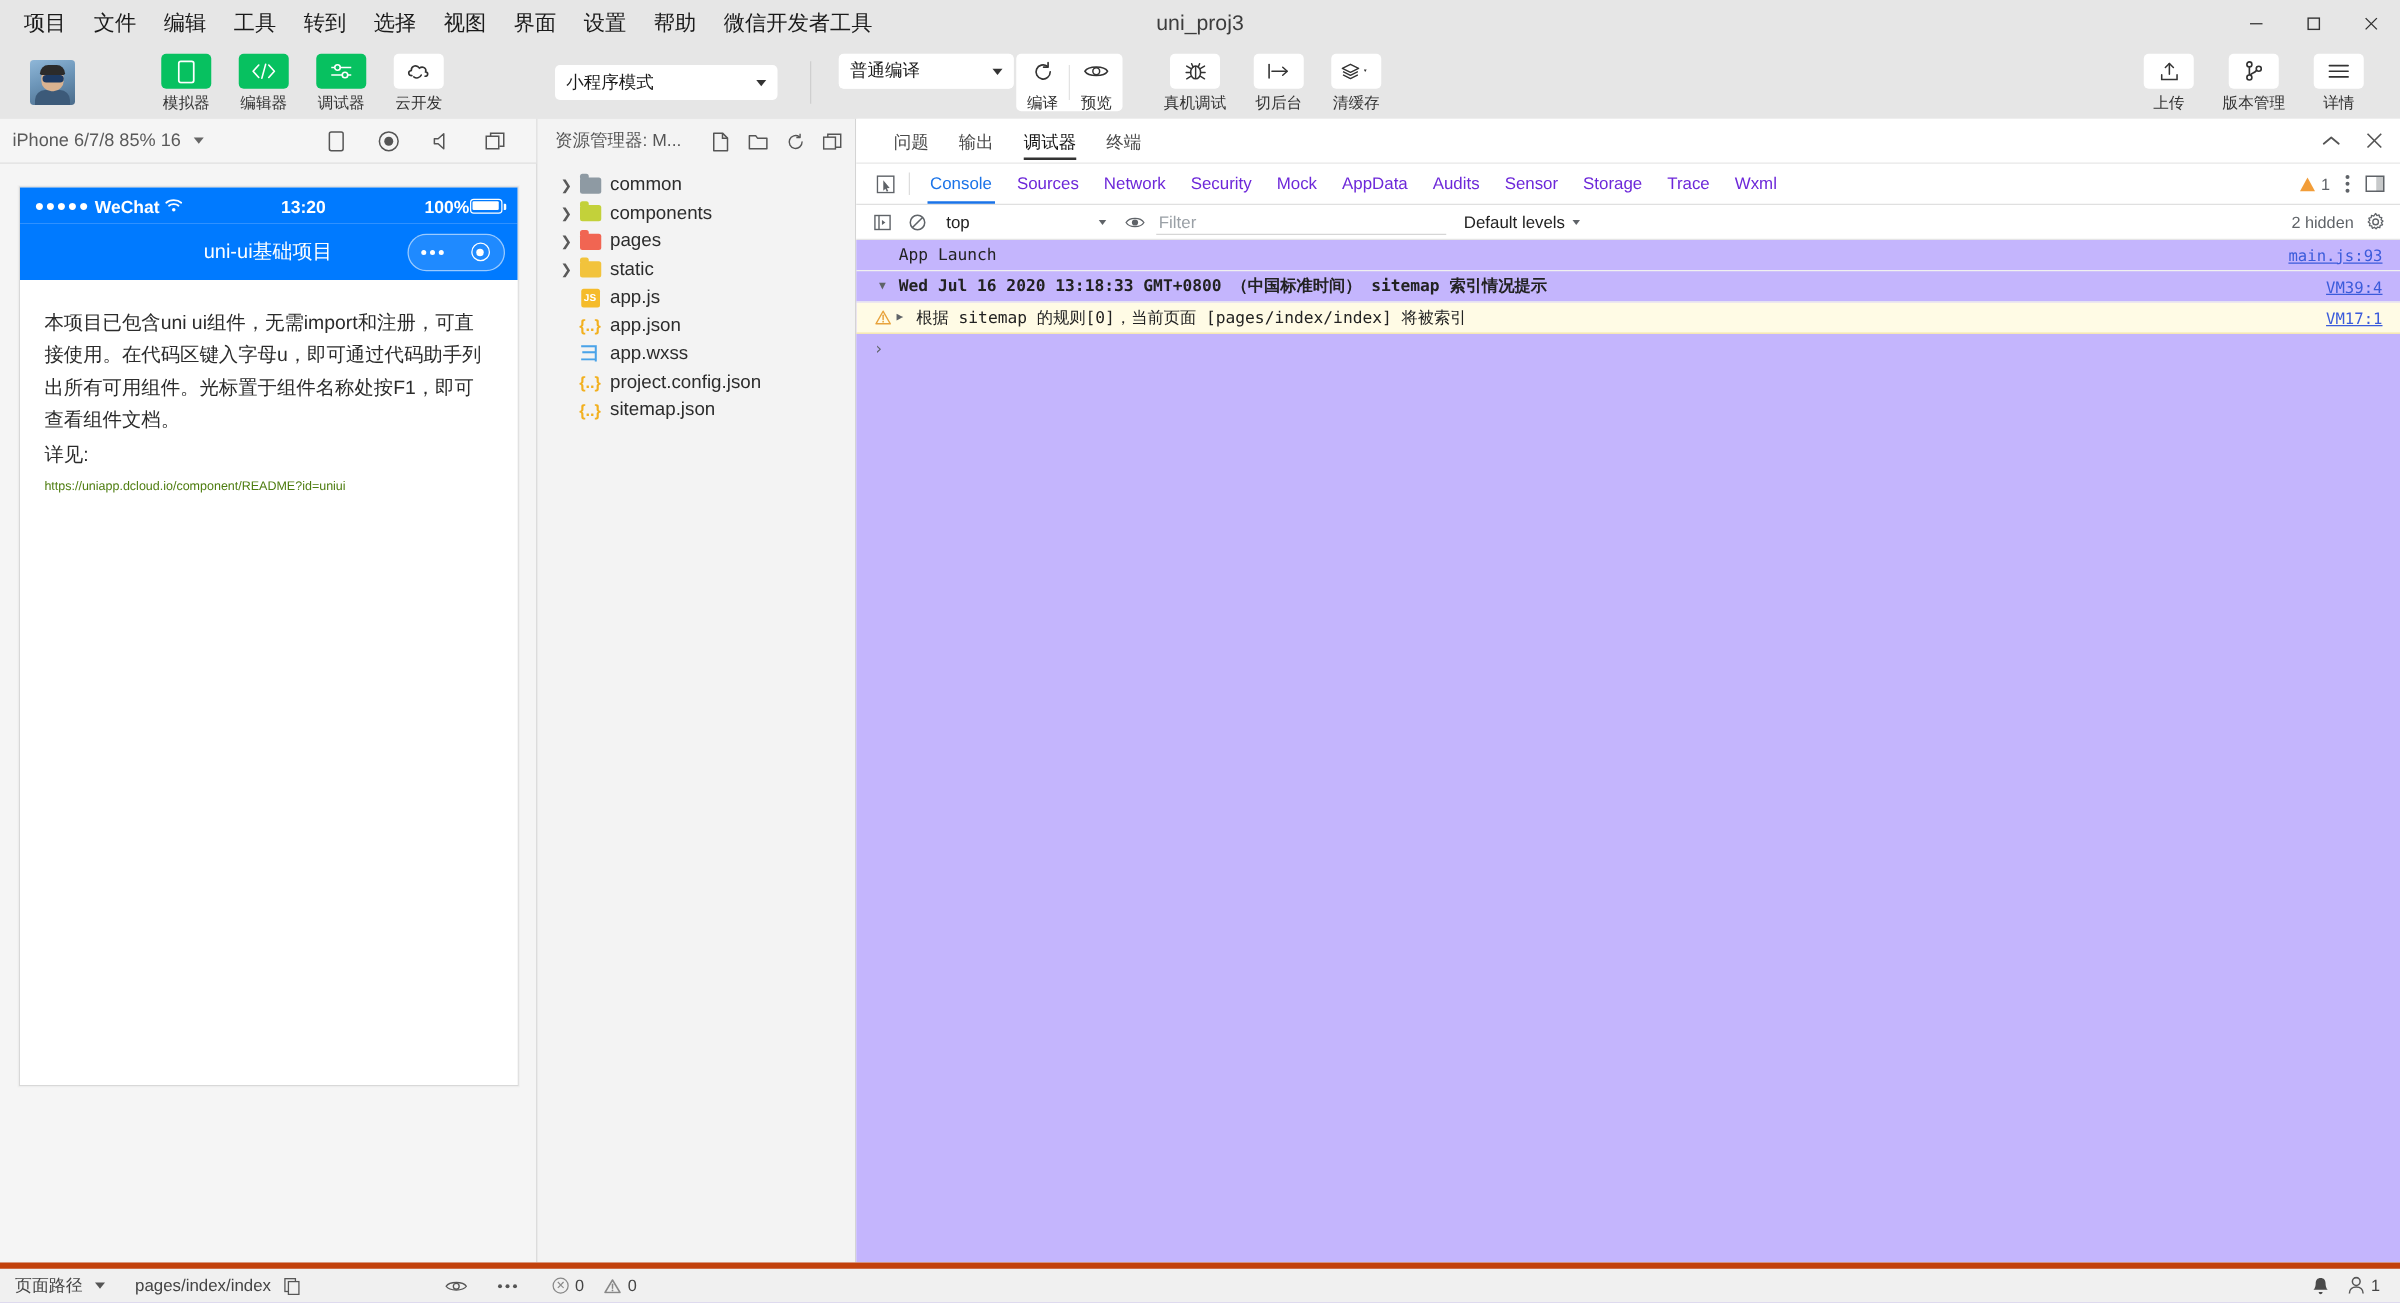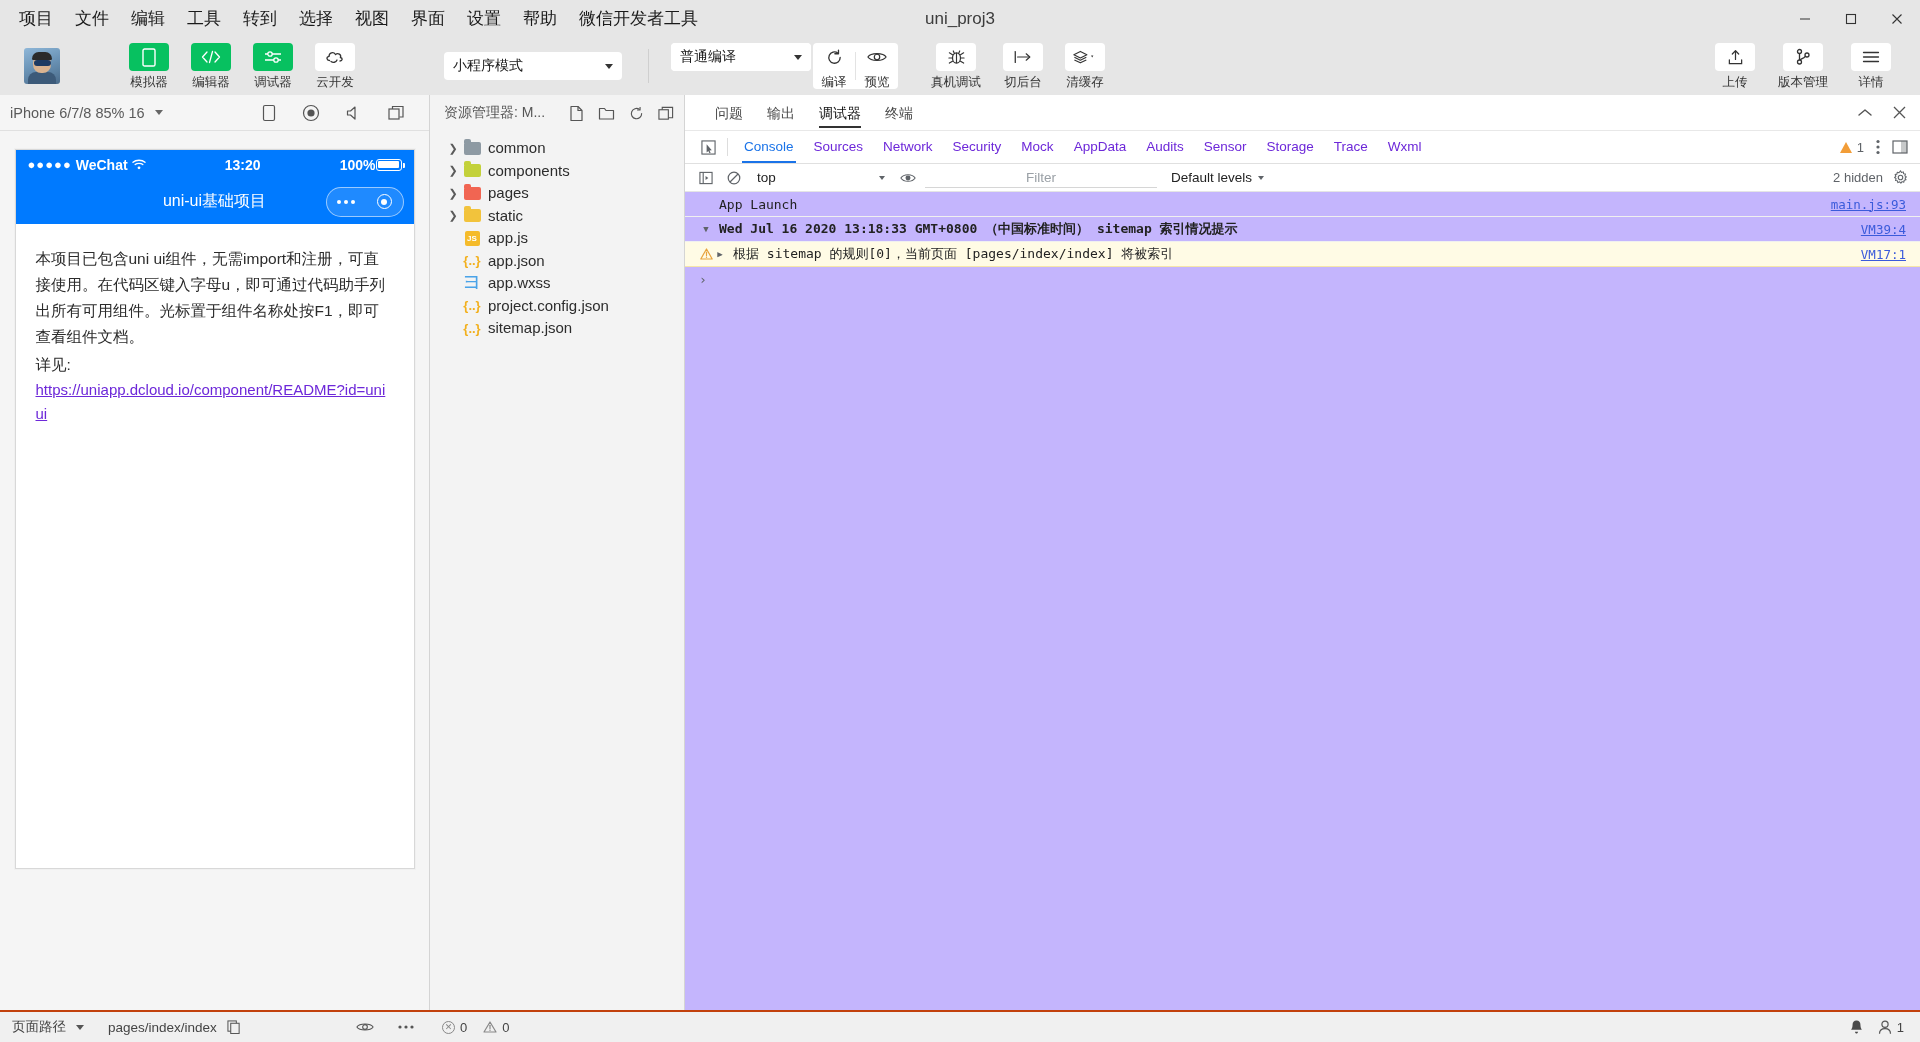--- a/index.html
+++ b/index.html
@@ -125,21 +125,21 @@
   .capsule .c-main {
     width: 78px; height: 30px; border-radius: 15px; border: 1px solid rgba(255,255,255,0.55);
     background: rgba(255,255,255,0.12); display: flex; align-items: center; justify-content: space-around;
   }
   .c-dots { display: flex; gap: 3px; }
   .c-dots span { width: 4px; height: 4px; border-radius: 50%; background: #fff; display: block; }
   .c-target { width: 15px; height: 15px; border-radius: 50%; border: 1.6px solid #fff; display: flex; align-items: center; justify-content: center; }
   .c-target i { width: 6px; height: 6px; border-radius: 50%; background: #fff; display: block; }
   .phone-content { flex: 1; padding: 22px 20px; background: #fff; }
   .pc-text { font-size: 15.5px; line-height: 26px; color: #2b2b2b; }
-  .pc-link { display: block; font-size: 15px; line-height: 24px; color: #6d28d9; text-decoration: underline; word-break: break-all; cursor: pointer; }
+  .pc-link { display: block; font-size: 10px; line-height: 24px; color: #4d7c0f; word-break: break-all; cursor: pointer; }
 
   
   .exp-panel { width: 255px; min-width: 255px; display: flex; flex-direction: column; background: #f3f3f3; border-right: 1px solid #d4d4d4; }
   .exp-head {
     height: 36px; min-height: 36px; display: flex; align-items: center;
     padding: 0 10px 0 14px; font-size: 14px; color: #555;
   }
   .exp-head-icons { margin-left: auto; display: flex; align-items: center; gap: 14px; }
   .exp-tree { flex: 1; padding-top: 6px; overflow: auto; font-size: 15px; color: #2c2c2c; }
   .tree-row { height: 22.5px; display: flex; align-items: center; padding-left: 14px; cursor: default; }
@@ -180,21 +180,21 @@
   }
   .cb-icon { width: 22px; height: 22px; display: flex; align-items: center; justify-content: center; }
   .ctx-select {
     display: flex; align-items: center; justify-content: space-between;
     width: 140px; font-size: 13.5px; color: #222; padding: 0 6px; height: 22px;
   }
   .ctx-select .caret { border-top-color: #5f6368; border-left-width: 3.5px; border-right-width: 3.5px; border-top-width: 4.5px; }
   .filter-input {
     width: 232px; height: 20px; border: none; border-bottom: 1px solid #d6d6d6;
     font-size: 13.5px; color: #0f172a; outline: none; background: transparent;
-    font-family: "Liberation Sans", sans-serif; padding: 0 2px; text-align: center;
+    font-family: "Liberation Sans", sans-serif; padding: 0 2px;
   }
   .filter-input::placeholder { color: #9aa0a6; }
   .levels { font-size: 13.5px; color: #222; display: flex; align-items: center; margin-left: 8px; }
   .levels .caret { border-top-color: #5f6368; border-left-width: 3.5px; border-right-width: 3.5px; border-top-width: 4.5px; margin-left: 6px; }
   .cons-bar-right { margin-left: auto; display: flex; align-items: center; gap: 10px; padding-right: 12px; font-size: 13px; color: #5f6368; }
 
   .console-log { flex: 1; overflow: auto; background: #c4b5fd; font-family: "DejaVu Sans Mono", "Liberation Mono", monospace; font-size: 13px; }
   .log-row { min-height: 25px; display: flex; align-items: center; border-bottom: 1px solid #f0f0f0; padding-left: 14px; position: relative; }
   .log-row.warning { background: #fffbe5; border-bottom-color: #f6e6a8; }
   .log-row .arrow { width: 14px; color: #5f6368; font-size: 9px; display: flex; align-items: center; justify-content: center; }
@@ -202,21 +202,21 @@
   .log-link {
     position: absolute; right: 14px; font-family: "DejaVu Sans Mono", monospace;
     font-size: 12.5px; color: #3b5bdb; text-decoration: underline; cursor: pointer;
   }
   .wicon { width: 14px; height: 14px; display: flex; align-items: center; justify-content: center; }
   .prompt-row { height: 24px; display: flex; align-items: center; padding-left: 14px; color: #5f6368; font-size: 13px; }
 
   
   .status {
     height: 32px; min-height: 32px; display: flex; align-items: center;
-    background: #f0f0f0; border-top: 2px solid #c2410c; font-size: 13.5px; color: #444;
+    background: #f0f0f0; border-top: 5px solid #c2410c; font-size: 13.5px; color: #444;
   }
   .st-seg { display: flex; align-items: center; height: 32px; padding: 0 12px; cursor: default; }
   .st-sim { width: 430px; min-width: 430px; display: flex; align-items: center; height: 32px; padding-left: 10px; }
   .st-exp { width: 255px; min-width: 255px; display: flex; align-items: center; height: 32px; padding-left: 12px; gap: 16px; }
   .st-right { margin-left: auto; display: flex; align-items: center; gap: 14px; padding-right: 16px; }
   .count-chip { display: flex; align-items: center; gap: 5px; font-size: 13px; color: #444; }
   .circ-x { width: 13px; height: 13px; border-radius: 50%; border: 1.5px solid #888; display: flex; align-items: center; justify-content: center; font-size: 9px; color: #888; }
 
   svg { display: block; }
 </style>

